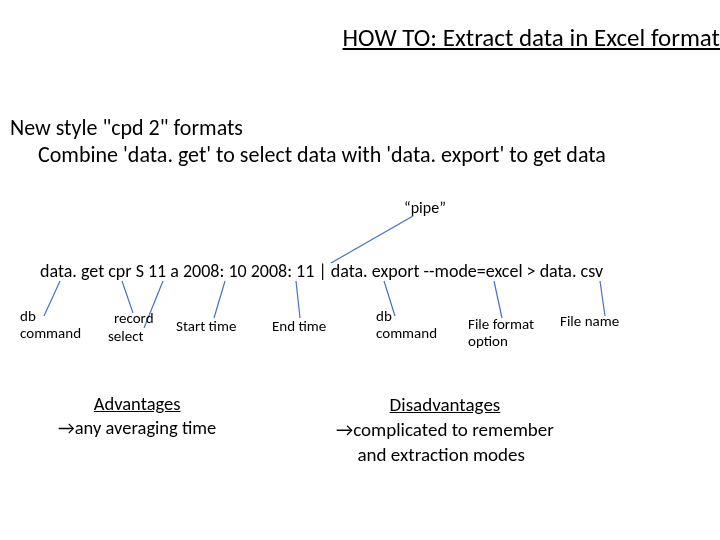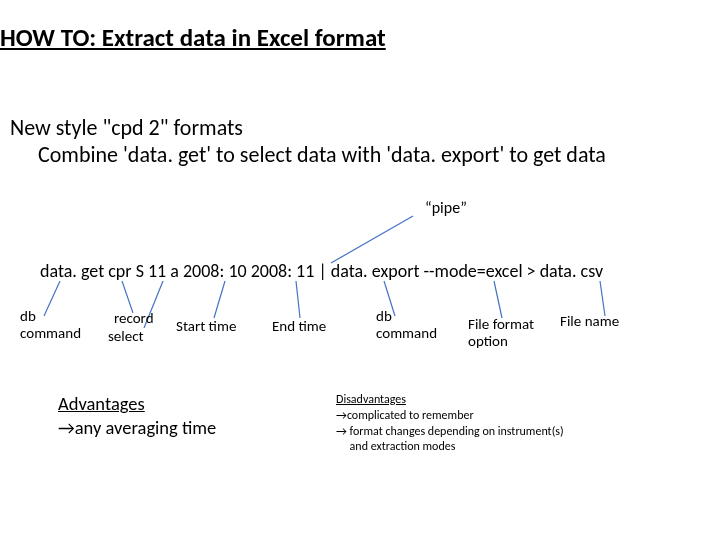--- a/index.html
+++ b/index.html
@@ -14,39 +14,39 @@
   .slide {
     position: relative;
     width: 720px;
     height: 540px;
   }
   .title {
     position: absolute;
     top: 22px;
     left: 0;
     width: 720px;
-    text-align: left;
+    text-align: right;
     font-size: 25px;
-    font-weight: 700;
+    font-weight: 400;
     text-decoration: underline;
   }
   .intro {
     position: absolute;
     top: 114px;
     left: 10px;
     width: 700px;
     font-size: 22px;
   }
   .intro .line1 { display: block; }
   .intro .line2 { display: block; margin-left: 28px; }
   .intro .line3 { display: block; margin-left: 44px; }
   .pipe-label {
     position: absolute;
     top: 198px;
-    left: 425px;
+    left: 404px;
     font-size: 16px;
   }
   .command {
     position: absolute;
     top: 260px;
     left: 40px;
     width: 650px;
     font-size: 18px;
   }
   .ann {
@@ -58,24 +58,24 @@
     position: absolute;
     top: 392px;
     left: 58px;
     font-size: 18.5px;
     line-height: 1.32;
   }
   .dis {
     position: absolute;
     top: 392px;
     left: 336px;
-    font-size: 12px;
+    font-size: 19px;
     line-height: 1.32;
   }
-  .adv .hdr, .dis .hdr { text-decoration: underline; }
+  .adv .hdr, .dis .hdr { text-decoration: underline; text-align: center; }
   svg.lines {
     position: absolute;
     top: 0;
     left: 0;
     width: 720px;
     height: 540px;
     pointer-events: none;
   }
   svg.lines line {
     stroke: #4472C4;
@@ -132,17 +132,16 @@
   <div class="ann" style="top:313px; left:560px;">File name</div>
 
   <div class="adv">
     <div class="hdr">Advantages</div>
     <div><span>→</span><span>any averaging time</span></div>
   </div>
 
   <div class="dis">
     <div class="hdr">Disadvantages</div>
     <div><span>→</span><span>complicated to remember</span></div>
-    <div><span>→</span><span> format changes depending on instrument(s)</span></div>
     <div><span style="visibility:hidden">→</span><span>  and extraction modes</span></div>
   </div>
 
 </div>
 
 </body></html>

